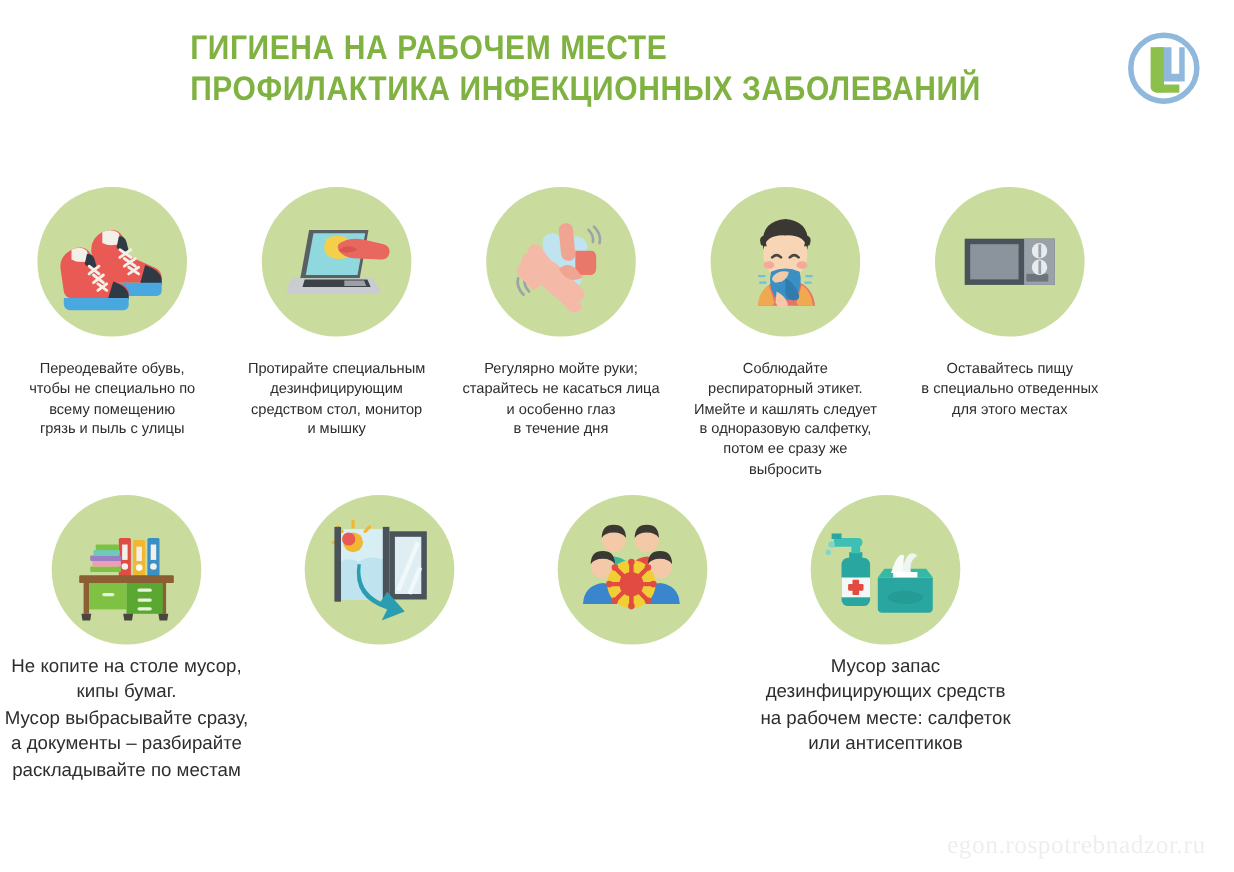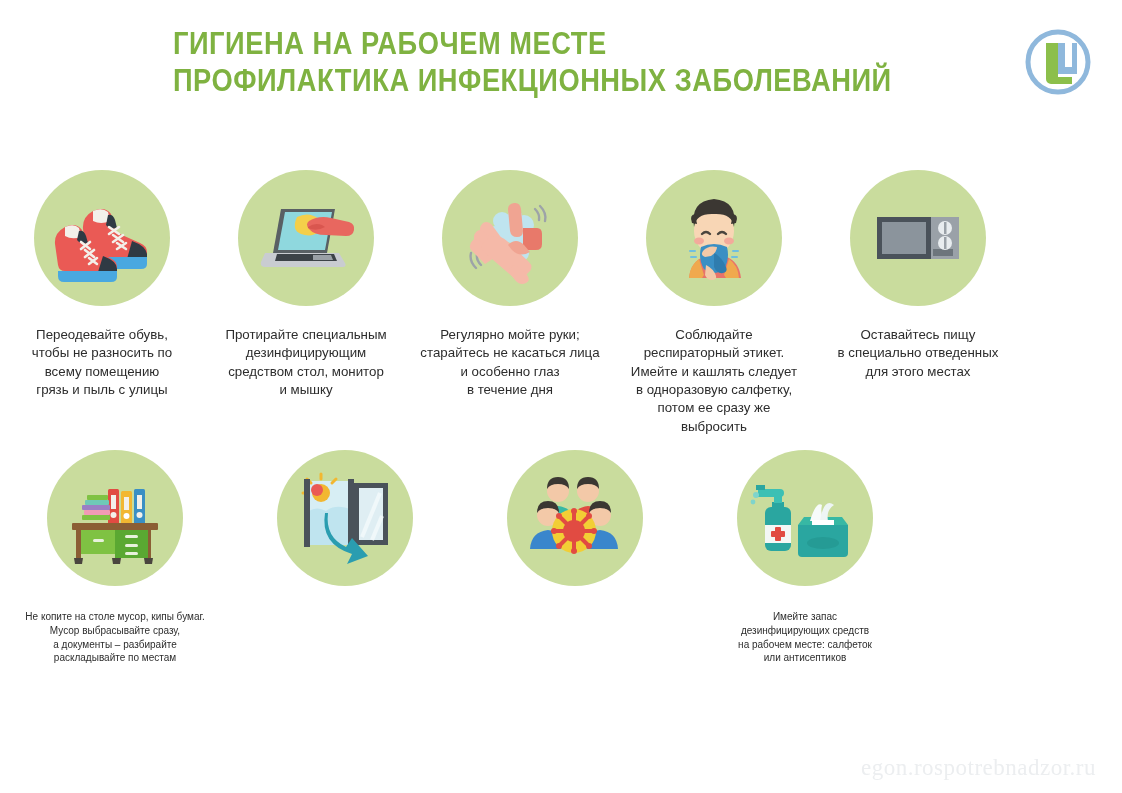--- a/index.html
+++ b/index.html
@@ -81,21 +81,21 @@
 
   .caption {
     margin-top: 20px;
     text-align: center;
     font-family: "Liberation Sans", sans-serif;
     font-size: 13.3px;
     line-height: 1.38;
     color: #2d2d2d;
     white-space: pre-line;
   }
-  .r2 .caption { margin-top: 24px; font-size: 10px; }
+  .r2 .caption { margin-top: 8px; font-size: 17px; }
 
   
   #footer {
     position: absolute;
     right: 26px;
     bottom: 12px;
     font-family: "Liberation Serif", serif;
     font-size: 23px;
     color: #eceef0;
     letter-spacing: 0.5px;
@@ -151,21 +151,21 @@
           <path d="M34 59 l9 7"></path>
             <path d="M43 59 l-9 7"></path>
           <path d="M38 67 l9 7"></path>
             <path d="M47 67 l-9 7"></path>
           <path d="M42 75 l8 6"></path>
             <path d="M50 75 l-8 6"></path>
         </g>
       </svg>
     </div>
     <div class="caption">Переодевайте обувь,
-чтобы не разносить по
+чтобы не специально по
 всему помещению
 грязь и пыль с улицы</div>
   </div>
 
   <div class="card">
     <div class="icon-circle">
       <svg viewBox="0 0 110 110" width="110" height="110">
         <path d="M22 70 l8 -44 h54 l-8 44 z" fill="#596064"></path>
         <path d="M27 67 l7 -38 h47 l-7 38 z" fill="#8fd8de"></path>
         <path d="M14 70 h74 l6 10 q2 4 -3 4 h-77 q-5 0 -4 -5 z" fill="#c9ccd1"></path>
@@ -408,20 +408,20 @@
         </g>
 
         <path d="M48 62 h50 v28 q0 4 -4 4 h-42 q-4 0 -4 -4 z" fill="#2aa6a0"></path>
         <path d="M48 62 h50 l-6 -8 h-38 z" fill="#37b8a4"></path>
         <ellipse cx="73" cy="80" rx="16" ry="6" fill="#1f8d88" opacity="0.45"></ellipse>
         <path d="M60 58 q6 -20 12 -16 q-2 9 2 16 z" fill="#f7fbfa"></path>
         <path d="M70 58 q4 -24 14 -16 q-8 5 -6 16 z" fill="#eef5f4"></path>
         <path d="M62 62 h22 v-5 h-22 z" fill="#ffffff"></path>
       </svg>
     </div>
-    <div class="caption">Имейте запас
+    <div class="caption">Мусор запас
 дезинфицирующих средств
 на рабочем месте: салфеток
 или антисептиков</div>
   </div>
 </div>
 
 <div id="footer">egon.rospotrebnadzor.ru</div>
 
 </body></html>

